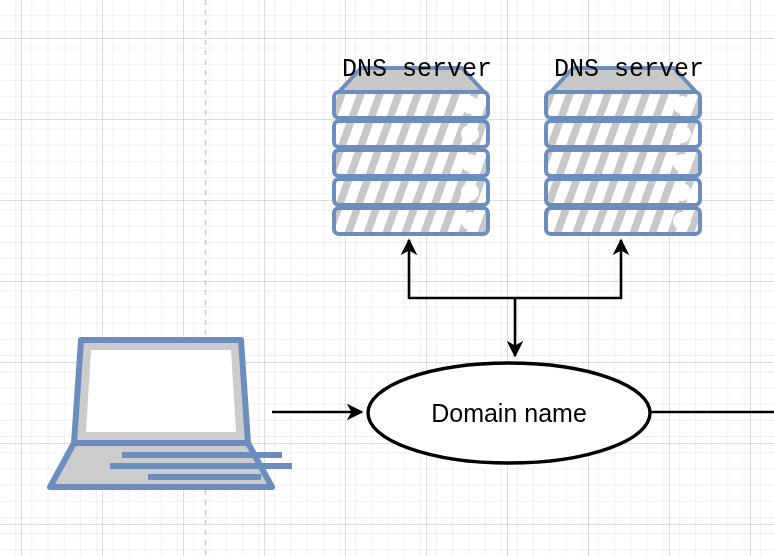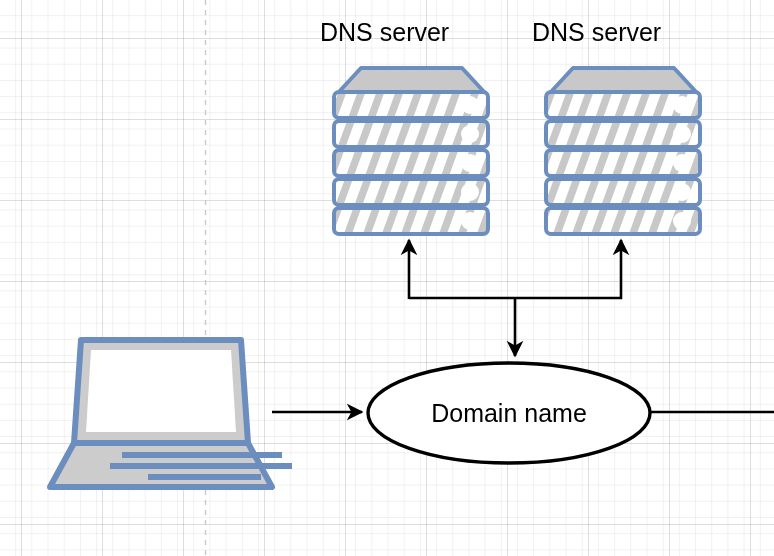--- a/index.html
+++ b/index.html
@@ -37,22 +37,23 @@
     height: 556px;
   }
   .node-label {
     position: absolute;
     white-space: pre;
     pointer-events: none;
   }
   .dns-label {
     font-size: 25px;
     color: #000000;
-    text-align: left;
-    font-family: Liberation Sans, sans-serif;
+    text-align: right;
+    font-family: Liberation Mono, monospace;
+    margin-top: 37px;
   }
   .user-label {
     font-size: 22px;
     color: #0d57d1;
     text-align: center;
     font-family: "Liberation Sans", sans-serif;
   }
   .ellipse-text {
     position: absolute;
     left: 368px;

